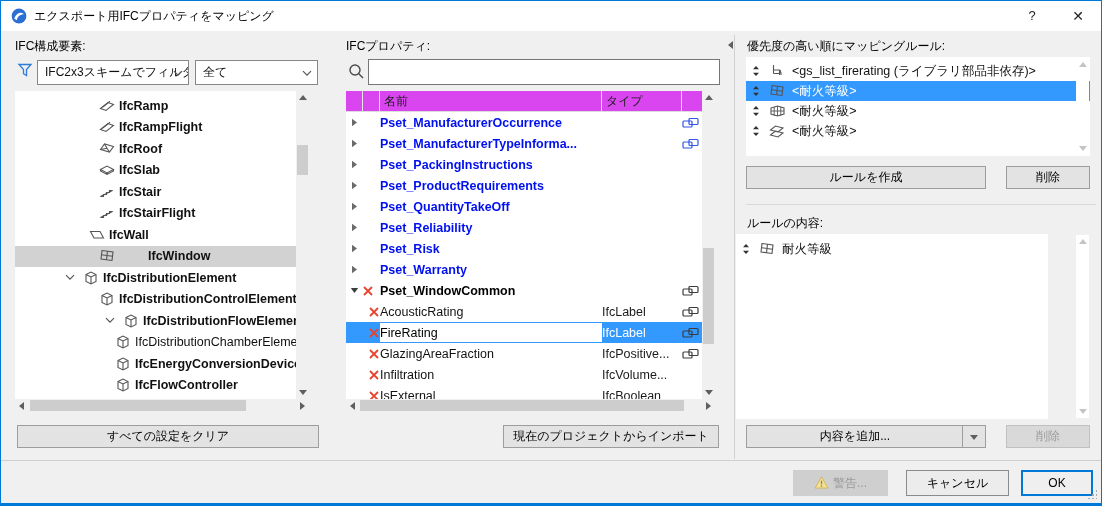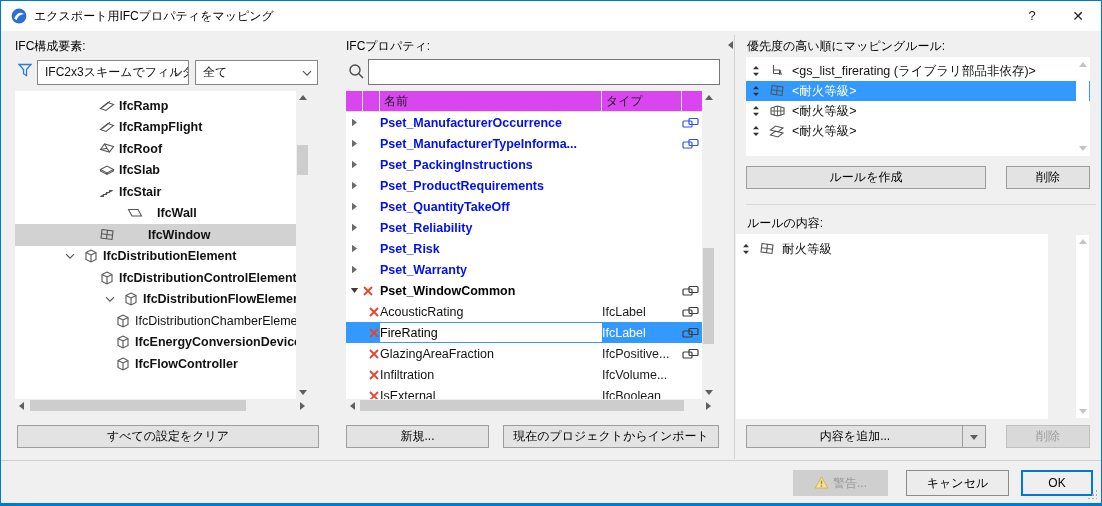--- a/index.html
+++ b/index.html
@@ -149,21 +149,30 @@
       </div>
       <div class="tree-row bold" style="padding-left: 84px;">
         <span class="icon ticon">
           <svg width="16" height="16" viewBox="0 0 16 16">
             <path d="M1.5 12.5h3v-2h3v-2h3v-2h3" fill="none" stroke="#555" stroke-width="1.1"></path>
             <path d="M1.5 12.5 13.5 6.5" fill="none" stroke="#555" stroke-width="1.1"></path>
           </svg>
         </span>
         <span>IfcStair</span>
       </div>
-      <div class="tree-row bold" style="padding-left: 112px; gap: 10px;">
+      <div class="tree-row bold" style="padding-left: 84px;">
+        <span class="icon ticon">
+          <svg width="16" height="16" viewBox="0 0 16 16">
+            <path d="M1.5 12.5h3v-2h3v-2h3v-2h3" fill="none" stroke="#555" stroke-width="1.1"></path>
+            <path d="M1.5 12.5 13.5 6.5" fill="none" stroke="#555" stroke-width="1.1"></path>
+          </svg>
+        </span>
+        <span>IfcStairFlight</span>
+      </div>
+      <div class="tree-row bold" style="padding-left: 74px;">
         <span class="icon ticon">
           <svg width="16" height="16" viewBox="0 0 16 16">
             <path d="M1.5 4.5h9.5l3.5 6.5H5Z" fill="none" stroke="#555" stroke-width="1.1"></path>
           </svg>
         </span>
         <span>IfcWall</span>
       </div>
       <div class="tree-row bold sel" style="padding-left: 84px;">
         <span class="icon ticon">
           <svg width="16" height="16" viewBox="0 0 16 16">
@@ -523,21 +532,20 @@
 
   <div class="sb" style="left:345px;top:398px;width:369px;height:13px;">
     <span class="ar" style="left:0;">
         <span class="tri l"></span>
       </span>
     <div class="thumb" style="left:14px;top:1px;width:324px;height:11px;"></div>
     <span class="ar" style="right:0;">
         <span class="tri r"></span>
       </span>
   </div>
-  <div class="btn" style="left:345px;top:424px;width:143px;">新規...</div>
   <div class="btn" style="left:502px;top:424px;width:216px;">現在のプロジェクトからインポート</div>
 
   <div class="vline" style="left:733px;top:34px;height:424px;"></div>
   <span style="position:absolute;left:727px;top:40px;" class="tri l"></span>
 
   <div class="section-label" style="left:746px;top:37px;">優先度の高い順にマッピングルール:</div>
   <div class="listbox" style="left:745px;top:56px;width:344px;height:99px;padding-top:4px;box-sizing:border-box;" id="rules">
       <div class="rule-row">
         <span class="icon handle">
           <svg width="8" height="12" viewBox="0 0 8 12">

